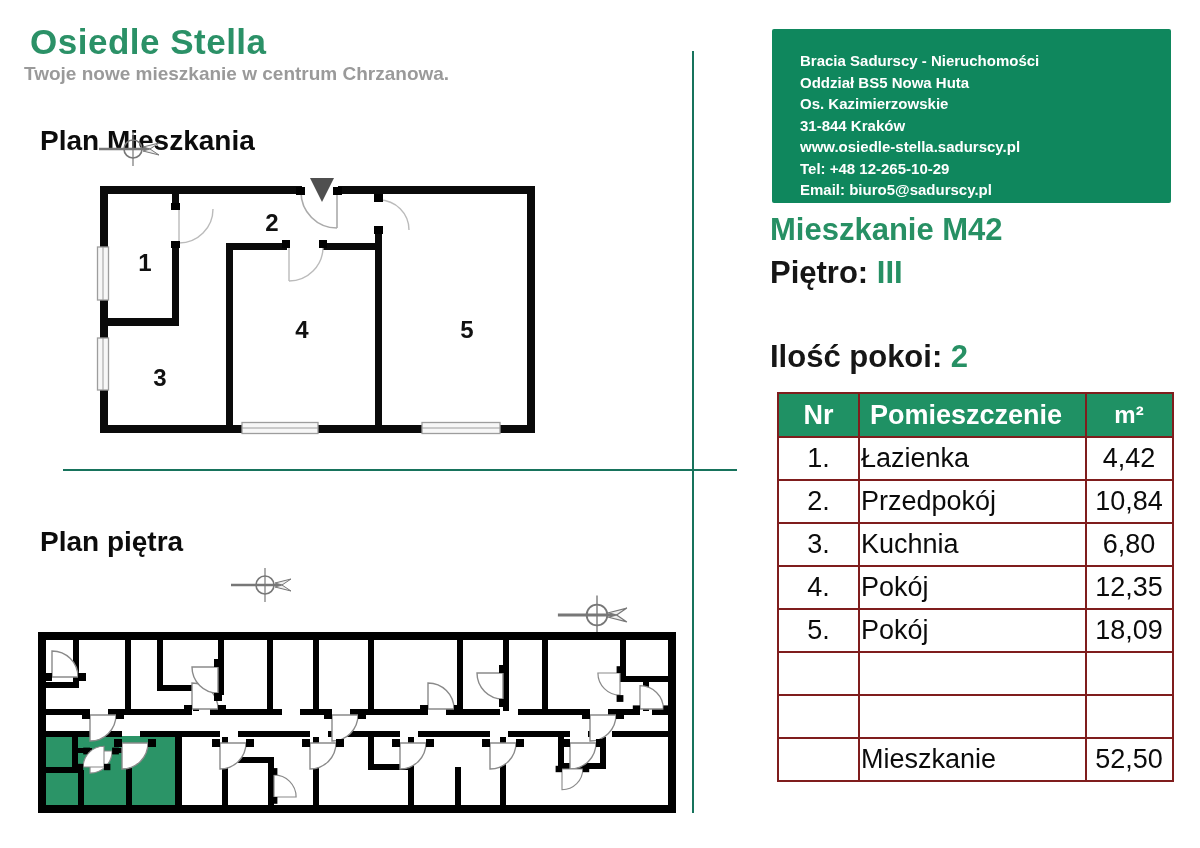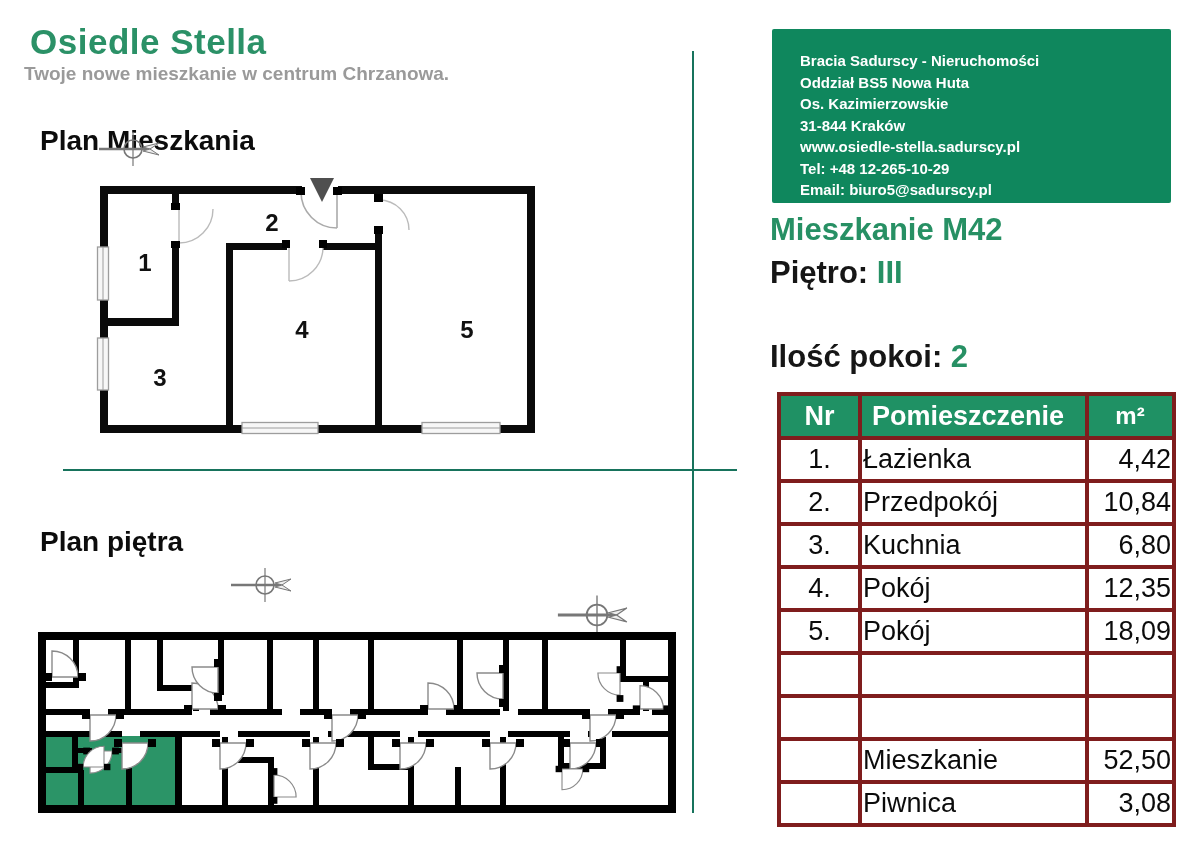--- a/index.html
+++ b/index.html
@@ -24,26 +24,26 @@
   .contact-box div{color:#fff;font-size:15px;font-weight:bold;line-height:21.5px;white-space:nowrap;}
 
   
   .listing-line{left:770px;font-size:31px;font-weight:bold;color:#161616;white-space:nowrap;}
   .listing-title{top:212px;color:#279064;}
   .l2{top:255px;} .l3{top:297px;} .l4{top:339px;}
   .green-val{color:#279064;}
 
   
   .rooms-table{left:777px;top:392px;border-collapse:collapse;table-layout:fixed;}
-  .rooms-table td,.rooms-table th{border:4px solid #7f1d1d;box-sizing:border-box;overflow:hidden;}
+  .rooms-table td,.rooms-table th{border:2px solid #7f1d1d;box-sizing:border-box;overflow:hidden;}
   .rooms-table th{background:#1f9164;color:#fff;height:44px;font-size:27px;font-weight:bold;}
   .rooms-table td{height:43px;font-size:27px;color:#0b0b0b;}
   .col-nr{width:81px;text-align:center;}
   .col-name{width:227px;text-align:left;}
-  .col-area{width:87px;text-align:right;padding-left:0;}
+  .col-area{width:87px;text-align:center;padding-left:0;}
   th.col-name{padding-left:10px;}
   th.col-area{text-align:center;padding-left:0;font-size:24px;margin-top:40px;}
 
   
   .svg-apartment{left:60px;top:130px;}
   .svg-floor{left:30px;top:555px;}
   svg text.room-num{font-family:"Liberation Sans","DejaVu Sans",sans-serif;font-size:24px;font-weight:600;fill:#111;}
 </style>
 </head>
 <body>
@@ -295,21 +295,16 @@
     <tr>
           <td class="col-nr"></td>
           <td class="col-name"></td>
           <td class="col-area"></td>
         </tr>
     <tr>
       <td class="col-nr"></td>
       <td class="col-name">Mieszkanie</td>
       <td class="col-area">52,50</td>
     </tr>
-    <tr>
-      <td class="col-nr"></td>
-      <td class="col-name">Piwnica</td>
-      <td class="col-area">3,08</td>
-    </tr>
   </tbody>
     </table>
 
 </div>
 
 </body></html>

